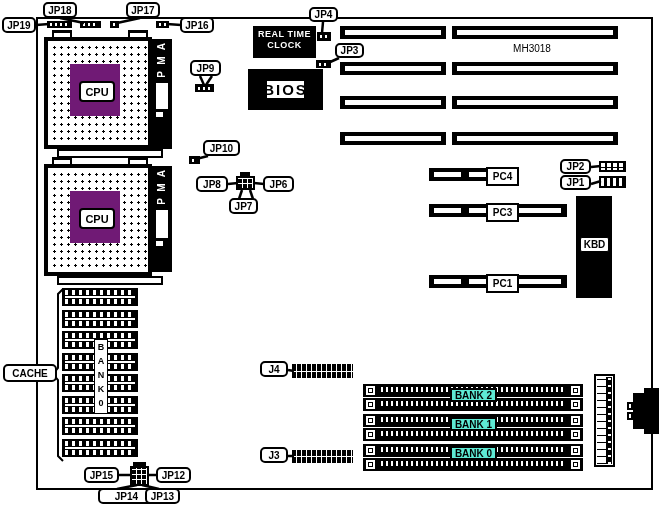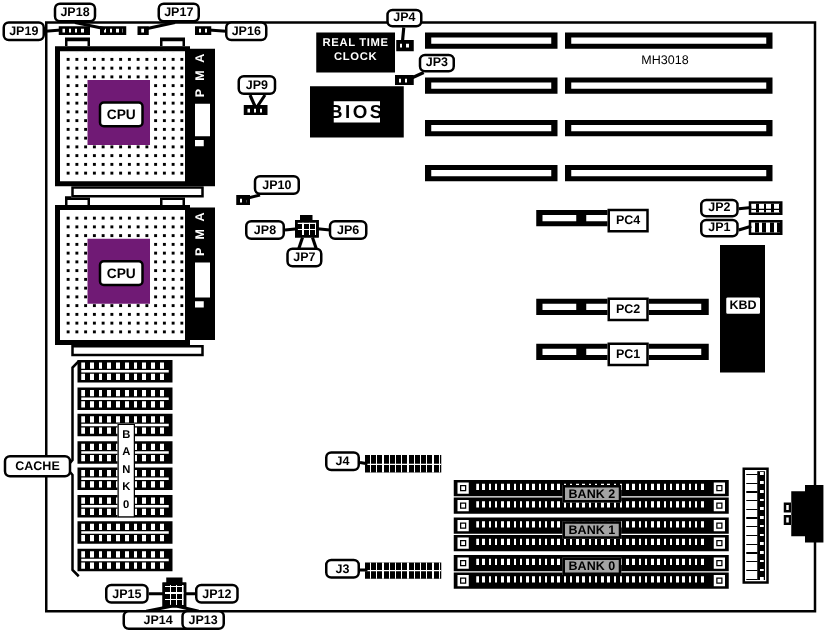--- a/index.html
+++ b/index.html
@@ -73,21 +73,21 @@
   .vbank{background:#fff;border:1px solid #000;z-index:3;text-align:center;
      font-size:9px;font-weight:bold;line-height:14px;}
 
   
   .simm{left:363px;width:220px;height:13px;background:#000;}
   .simm .ticks{position:absolute;left:18px;right:18px;top:3px;height:5px;display:block;
      background:repeating-linear-gradient(90deg,#fff 0 2px,transparent 2px 5px);}
   .clip{position:absolute;top:2px;width:9px;height:9px;background:#fff;display:block;}
   .clip:after{content:"";position:absolute;inset:2px;border:1px solid #000;}
   .cl{left:3px;} .cr{right:3px;}
-  .btag{position:absolute;background:#a3a3a3;border:2px solid #000;z-index:4;
+  .btag{position:absolute;background:#5eead4;border:2px solid #000;z-index:4;
      display:flex;align-items:center;justify-content:center;font-size:10px;font-weight:bold;}
 
   
   .jconn{background-color:#000;z-index:2;
      background-image:repeating-linear-gradient(90deg,transparent 0 4px,#fff 4px 5px),
         linear-gradient(#fff,#fff);
      background-size:100% 100%,100% 1px;background-position:0 0,0 center;background-repeat:repeat,no-repeat;}
 
   
   .pwr{border:2px solid #000;background:#fff;z-index:2;}
@@ -195,24 +195,24 @@
       <i></i>
     </div>
 
   <div class="abs model" style="left:500px;top:43px;width:64px;height:12px;">MH3018</div>
 
   <div class="abs pci" style="left:429px;top:168px;width:67px;height:13px;">
     <i style="left:5px;width:27px;"></i>
       <i style="left:40px;width:18px;"></i>
     <span class="ptag" style="left:57px;width:29px;">PC4</span>
   </div>
-  <div class="abs pci" style="left:429px;top:239px;width:138px;height:13px;">
+  <div class="abs pci" style="left:429px;top:204px;width:138px;height:13px;">
     <i style="left:5px;width:27px;"></i>
       <i style="left:40px;width:18px;"></i>
-    <span class="ptag" style="left:57px;width:29px;">PC2</span>
+    <span class="ptag" style="left:57px;width:29px;">PC3</span>
     <i style="left:90px;right:6px;"></i>
   </div>
   <div class="abs pci" style="left:429px;top:275px;width:138px;height:13px;">
     <i style="left:5px;width:27px;"></i>
       <i style="left:40px;width:18px;"></i>
     <span class="ptag" style="left:57px;width:29px;">PC1</span>
     <i style="left:90px;right:6px;"></i>
   </div>
 
   <div class="abs wblock" style="left:599px;top:161px;width:27px;height:11px;">

